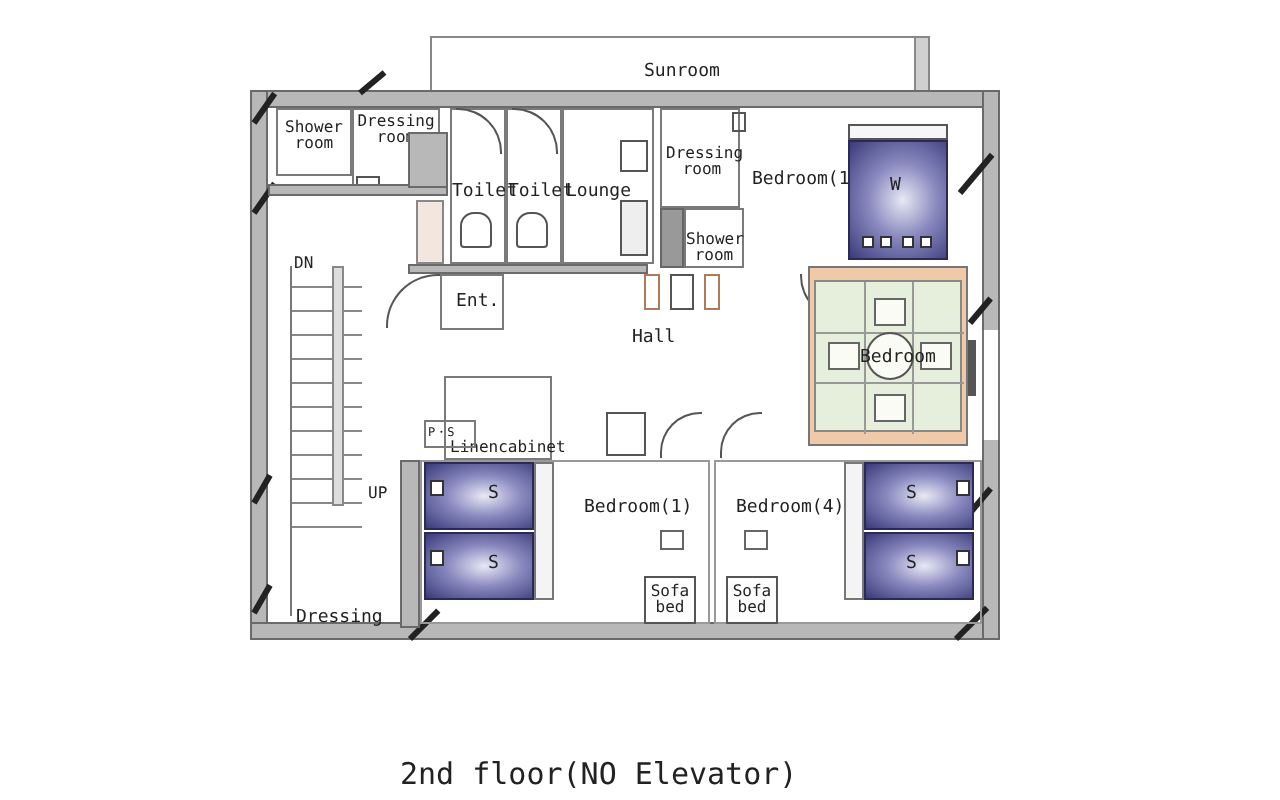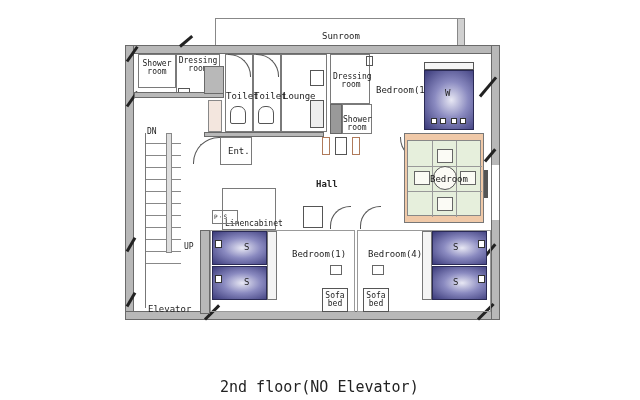--- a/index.html
+++ b/index.html
@@ -5,21 +5,21 @@
   html, body { margin:0; padding:0; }
   body { width:640px; height:400px; background:#ffffff; position:relative; overflow:hidden; font-family:"DejaVu Serif", serif; }
   .abs { position:absolute; box-sizing:border-box; }
   .wall { background:#b8b8b8; border:1px solid #6a6a6a; }
   .thin { border:1px solid #7a7a7a; background:transparent; }
   .lbl { position:absolute; font-family:"DejaVu Sans Mono", monospace; font-size:9px; color:#222; line-height:9px; white-space:nowrap; }
   .lbl2 { position:absolute; font-family:"DejaVu Sans Mono", monospace; font-size:8px; color:#222; line-height:8px; text-align:center; }
   .bed { background:radial-gradient(ellipse at 55% 50%, #e8e8f4 0%, #8a8ac0 45%, #3a3a7a 100%); border:1px solid #2a2a55; }
   .hatch { position:absolute; height:3px; background:#222; transform-origin:left center; }
   .door { position:absolute; border:1px solid #555; }
-  .caption { position:absolute; left:220px; top:378px; font-family:"DejaVu Sans Mono", monospace; font-size:15px; color:#222; }
+  .caption { position:absolute; left:200px; top:378px; font-family:"DejaVu Sans Mono", monospace; font-size:15px; color:#222; }
   .step { position:absolute; left:0; right:0; height:0; border-top:1px solid #888; }
 </style>
 </head>
 <body>
 
 <div class="abs" style="left:0;top:0;width:640px;height:400px;">
 
   <div class="abs thin" style="left:215px;top:18px;width:248px;height:30px;border-color:#888;"></div>
   <div class="abs" style="left:457px;top:18px;width:8px;height:30px;background:#d0d0d0;border:1px solid #888;"></div>
   <span class="lbl" style="left:322px;top:32px;">Sunroom</span>
@@ -93,29 +93,29 @@
       <div class="step" style="top:70px;"></div>
     <div class="step" style="top:82px;"></div>
       <div class="step" style="top:94px;"></div>
       <div class="step" style="top:106px;"></div>
     <div class="step" style="top:118px;"></div>
       <div class="step" style="top:130px;"></div>
   </div>
   <div class="abs" style="left:166px;top:133px;width:6px;height:120px;background:#ddd;border:1px solid #888;"></div>
   <span class="lbl2" style="left:147px;top:128px;">DN</span>
   <span class="lbl2" style="left:184px;top:243px;">UP</span>
-  <span class="lbl" style="left:148px;top:305px;">Elevator</span>
+  <span class="lbl" style="left:148px;top:305px;">Dressing</span>
   <div class="abs wall" style="left:200px;top:230px;width:10px;height:84px;"></div>
 
   <div class="abs thin" style="left:220px;top:137px;width:32px;height:28px;"></div>
   <span class="lbl" style="left:228px;top:147px;">Ent.</span>
   <div class="door" style="left:193px;top:137px;width:26px;height:26px;border-radius:26px 0 0 0;border-right:none;border-bottom:none;"></div>
 
   <div class="abs" style="left:252px;top:137px;width:150px;height:93px;"></div>
-  <span class="lbl" style="left:316px;top:180px;font-weight:bold;">Hall</span>
+  <span class="lbl" style="left:316px;top:165px;">Hall</span>
   <div class="abs" style="left:322px;top:137px;width:8px;height:18px;border:1px solid #b07a5a;"></div>
   <div class="abs" style="left:335px;top:137px;width:12px;height:18px;border:1px solid #555;"></div>
   <div class="abs" style="left:352px;top:137px;width:8px;height:18px;border:1px solid #b07a5a;"></div>
   <div class="abs" style="left:303px;top:206px;width:20px;height:22px;border:1px solid #555;"></div>
   <div class="door" style="left:330px;top:206px;width:20px;height:22px;border-radius:20px 0 0 0;border-right:none;border-bottom:none;"></div>
   <div class="door" style="left:360px;top:206px;width:20px;height:22px;border-radius:20px 0 0 0;border-right:none;border-bottom:none;"></div>
   <div class="door" style="left:400px;top:137px;width:22px;height:22px;border-radius:0 0 0 22px;border-right:none;border-top:none;"></div>
 
   <div class="abs thin" style="left:222px;top:188px;width:54px;height:42px;"></div>
   <span class="lbl2" style="left:225px;top:188px;margin-top:32px;">Linencabinet</span>

